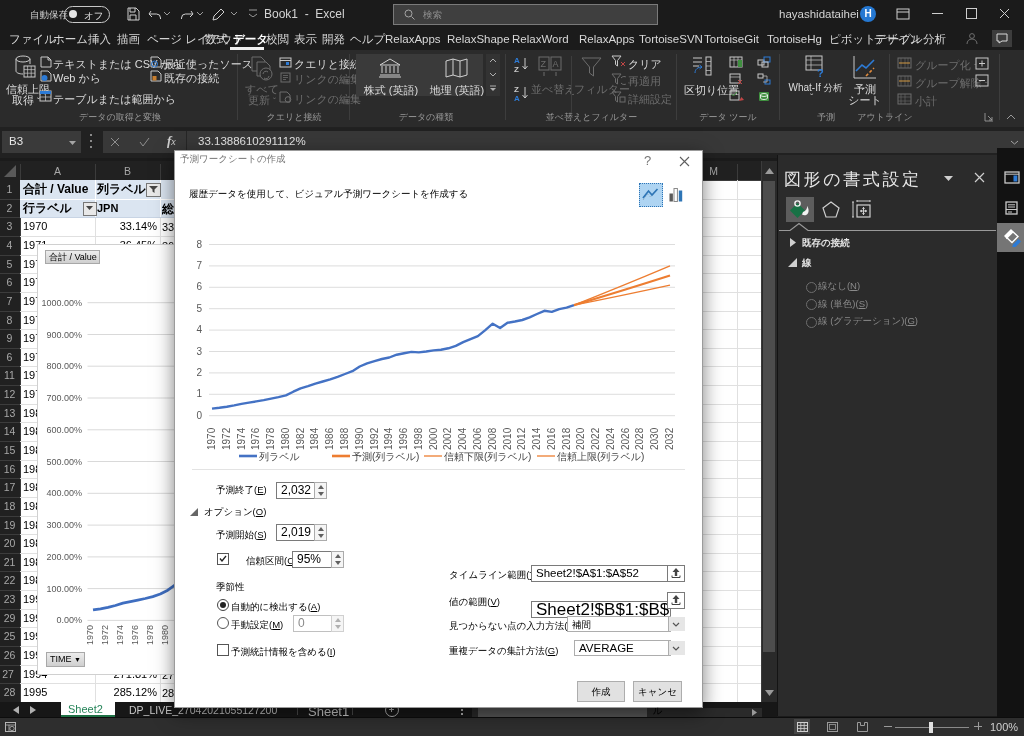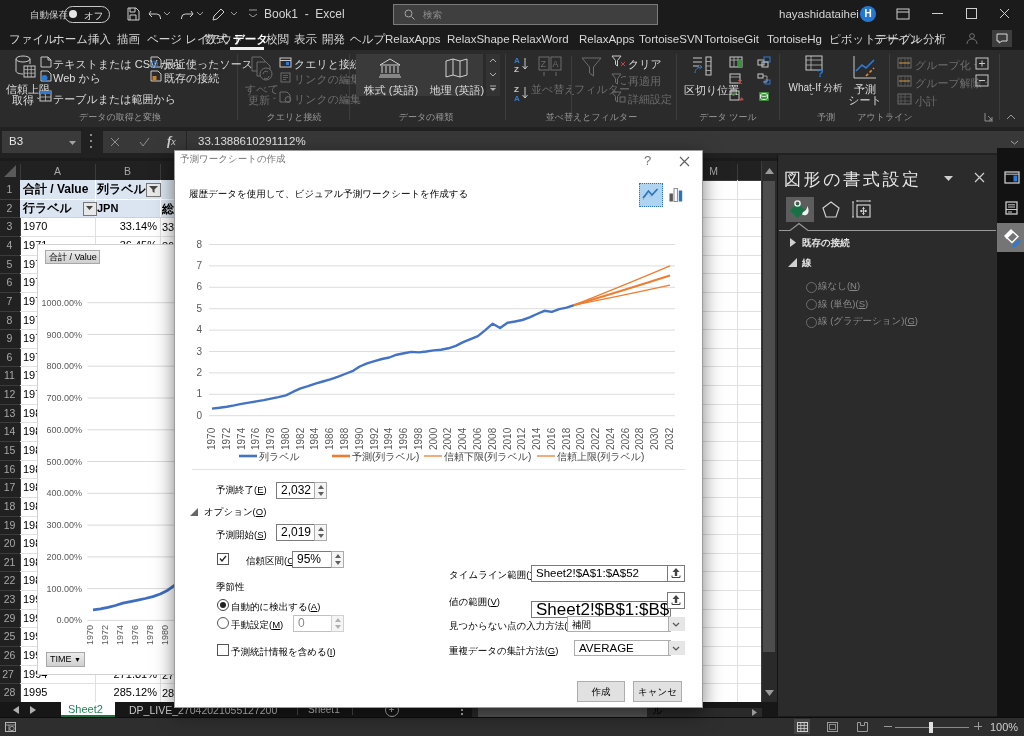--- a/index.html
+++ b/index.html
@@ -550,21 +550,21 @@
 <svg class="a" style="left:13px;top:706px" width="6" height="8" viewBox="0 0 6 8">
       <path d="M6 0L0 4l6 4z" fill="#b0b0b0"></path>
     </svg>
 <svg class="a" style="left:30px;top:706px" width="6" height="8" viewBox="0 0 6 8">
       <path d="M0 0l6 4-6 4z" fill="#b0b0b0"></path>
     </svg>
 <div class="a" style="left:61px;top:702px;width:54px;height:15px;background:#fff;border-bottom:2px solid #1e7145;box-sizing:border-box"></div>
 <div class="a" style="left:68px;top:703px;font-size:11px;color:#27855a">Sheet2</div>
 <div class="a" style="left:129px;top:704px;font-size:10.5px;color:#c8c8c8">DP_LIVE_27042021055127200</div>
 <div class="a" style="left:297px;top:704px;width:1px;height:11px;background:#4a4a4a"></div>
-<div class="a" style="left:308px;top:704px;font-size:10px;color:#c8c8c8">Sheet1</div>
+<div class="a" style="left:308px;top:704px;font-size:13px;color:#c8c8c8">Sheet1</div>
 <div class="a" style="left:352px;top:704px;width:1px;height:11px;background:#4a4a4a"></div>
 <div class="a" style="left:385px;top:703px;width:12px;height:12px;border:1px solid #b0b0b0;border-radius:50%"></div>
 <div class="a" style="left:389px;top:708.5px;width:5px;height:1px;background:#b0b0b0"></div>
 <div class="a" style="left:391px;top:706.5px;width:1px;height:5px;background:#b0b0b0"></div>
 <div class="a" style="left:461px;top:705px;width:2px;height:2px;background:#b0b0b0;box-shadow:0 4px #b0b0b0,0 8px #b0b0b0"></div>
 <div class="a" style="left:472px;top:708px;width:290px;height:9px;background:#2a2a2a"></div>
 <div class="a" style="left:478px;top:708px;width:169px;height:9px;background:#555"></div>
 <svg class="a" style="left:752px;top:709px" width="5" height="7" viewBox="0 0 5 7">
       <path d="M0 0l5 3.5L0 7z" fill="#9a9a9a"></path>
     </svg>

